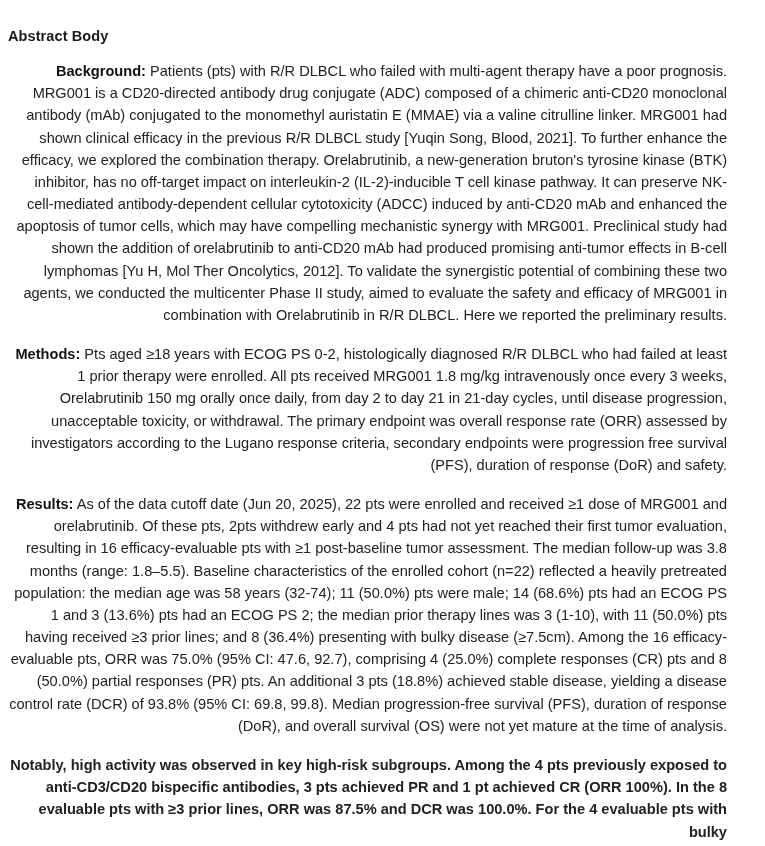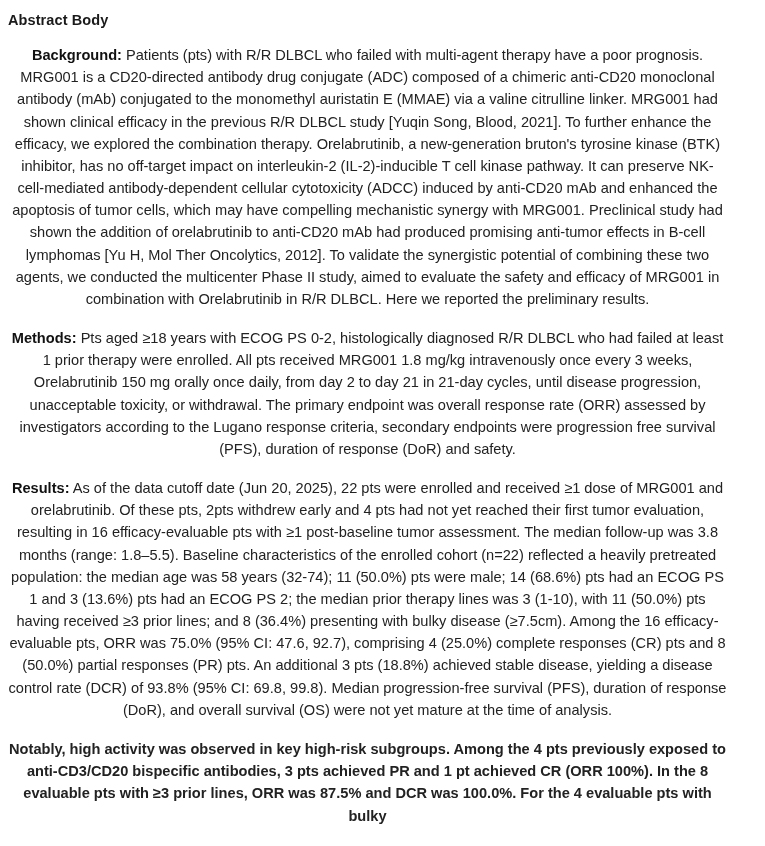--- a/index.html
+++ b/index.html
@@ -11,36 +11,36 @@
     width: 765px;
     height: 846px;
     font-family: "Liberation Sans", sans-serif;
     color: #1a1a1a;
     -webkit-font-smoothing: antialiased;
   }
   .page {
     box-sizing: border-box;
     width: 741px;
     height: 846px;
-    padding: 8px 14px 0 8px;
+    padding: 24px 14px 0 8px;
     overflow: hidden;
   }
   .section-title {
     font-size: 14.5px;
     font-weight: bold;
     color: #1a1a1a;
     margin: 4px 0 16px 0;
     letter-spacing: 0.1px;
   }
   .para {
     font-size: 14.6px;
     line-height: 1.52;
     color: #222222;
     margin: 0 0 17px 0;
-    text-align: center;
+    text-align: right;
   }
   .para:last-child {
     margin-bottom: 0;
     font-weight: bold;
   }
   .lead {
     font-weight: bold;
     color: #111111;
   }
 </style>

